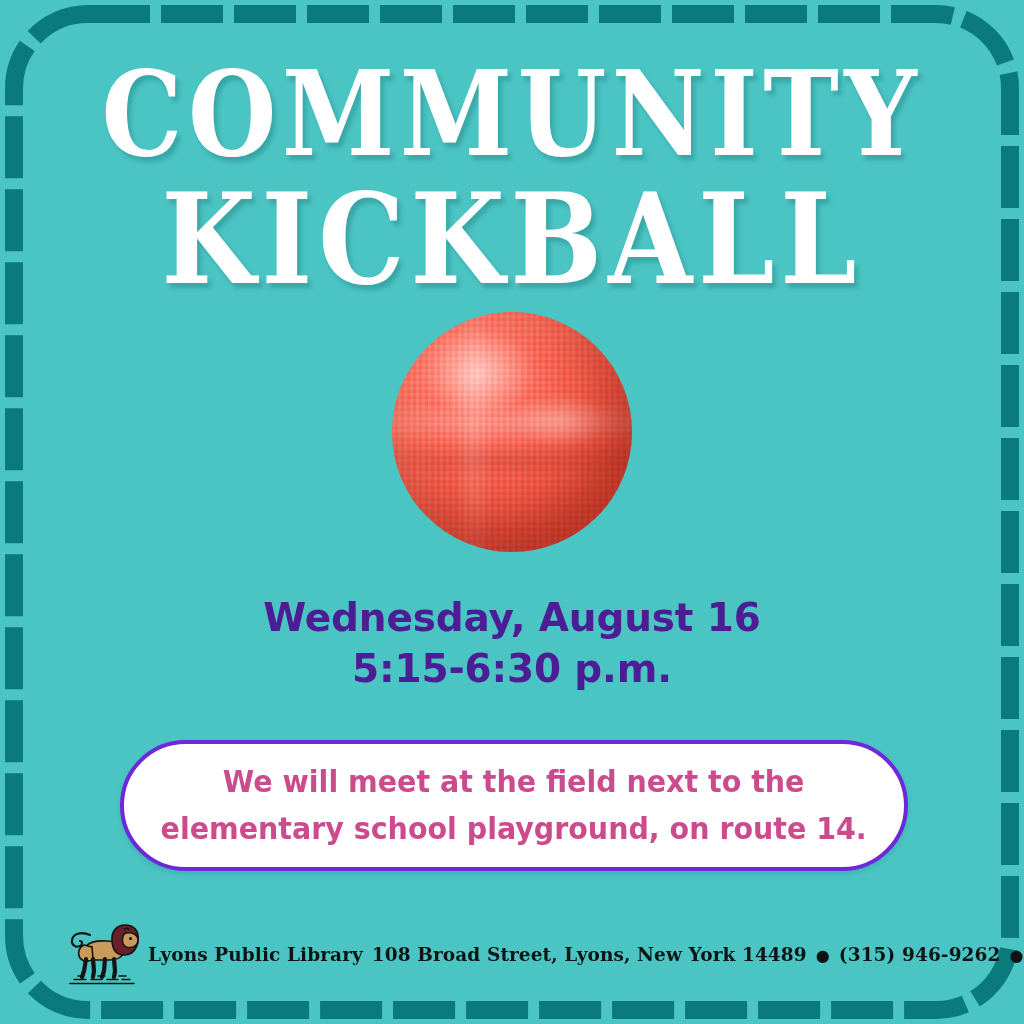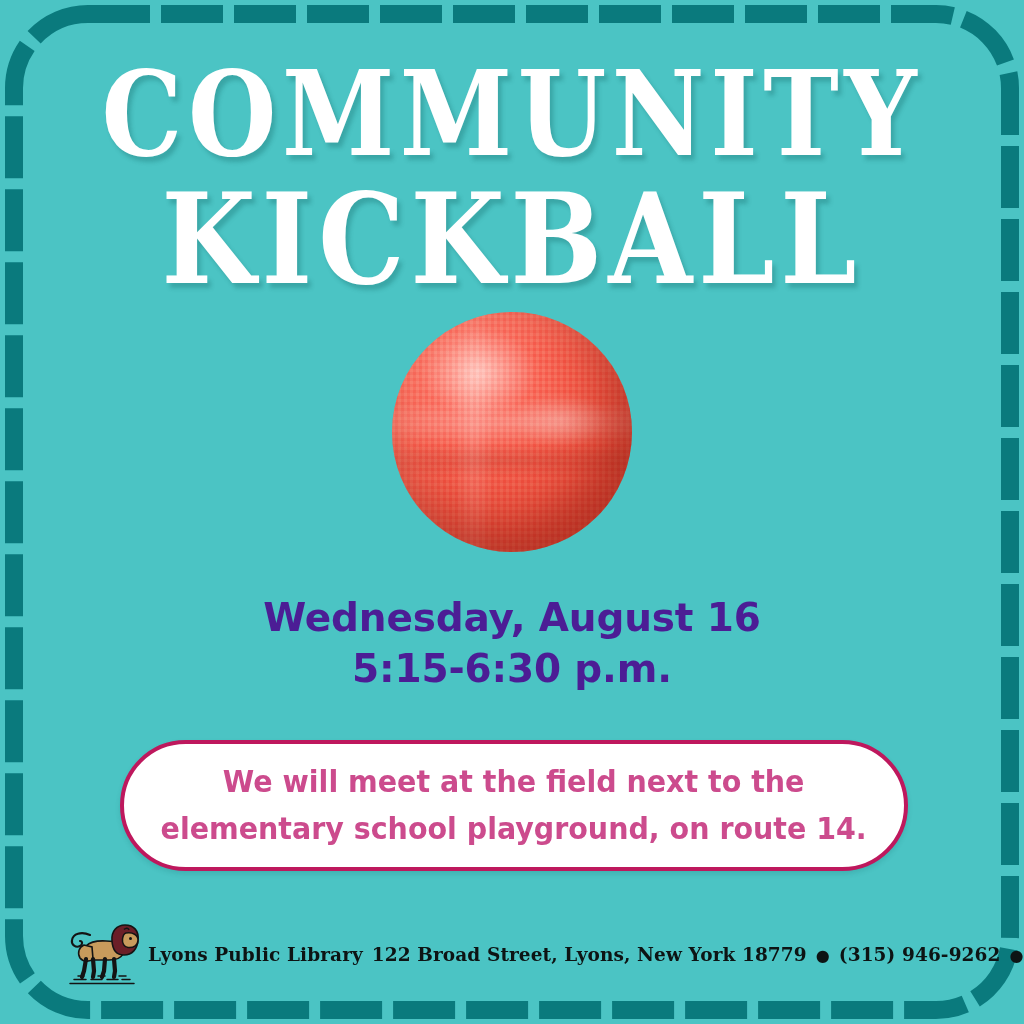--- a/index.html
+++ b/index.html
@@ -142,21 +142,21 @@
 
   
   #location-pill {
     position: absolute;
     left: 120px;
     top: 740px;
     width: 788px;
     height: 131px;
     box-sizing: border-box;
     background: #ffffff;
-    border: 4px solid #be185d;
+    border: 4px solid #6d28d9;
     border-radius: 70px;
     display: flex;
     align-items: center;
     justify-content: center;
     box-shadow: 0 3px 5px rgba(12, 90, 90, 0.16);
   }
   .pill-text {
     text-align: center;
     color: #CC4B8D;
     font-family: "DejaVu Sans", "Liberation Sans", sans-serif;
@@ -269,21 +269,21 @@
         <line x1="58" y1="58.5" x2="66" y2="58.5"></line>
         <line x1="14" y1="55" x2="20" y2="55"></line>
         <line x1="34" y1="55" x2="41" y2="55"></line>
         <line x1="55" y1="55" x2="62" y2="55"></line>
       </g>
     </svg>
 
     <div class="footer-text">
       <span class="seg">Lyons Public Library</span>
       <span class="gap"></span>
-      <span class="seg">122 Broad Street, Lyons, New York 18779</span>
+      <span class="seg">108 Broad Street, Lyons, New York 14489</span>
       <span class="dot">●</span>
       <span class="seg">(315) 946-9262</span>
       <span class="dot">●</span>
 
     </div>
   </div>
 
 </div>
 
 </body></html>

